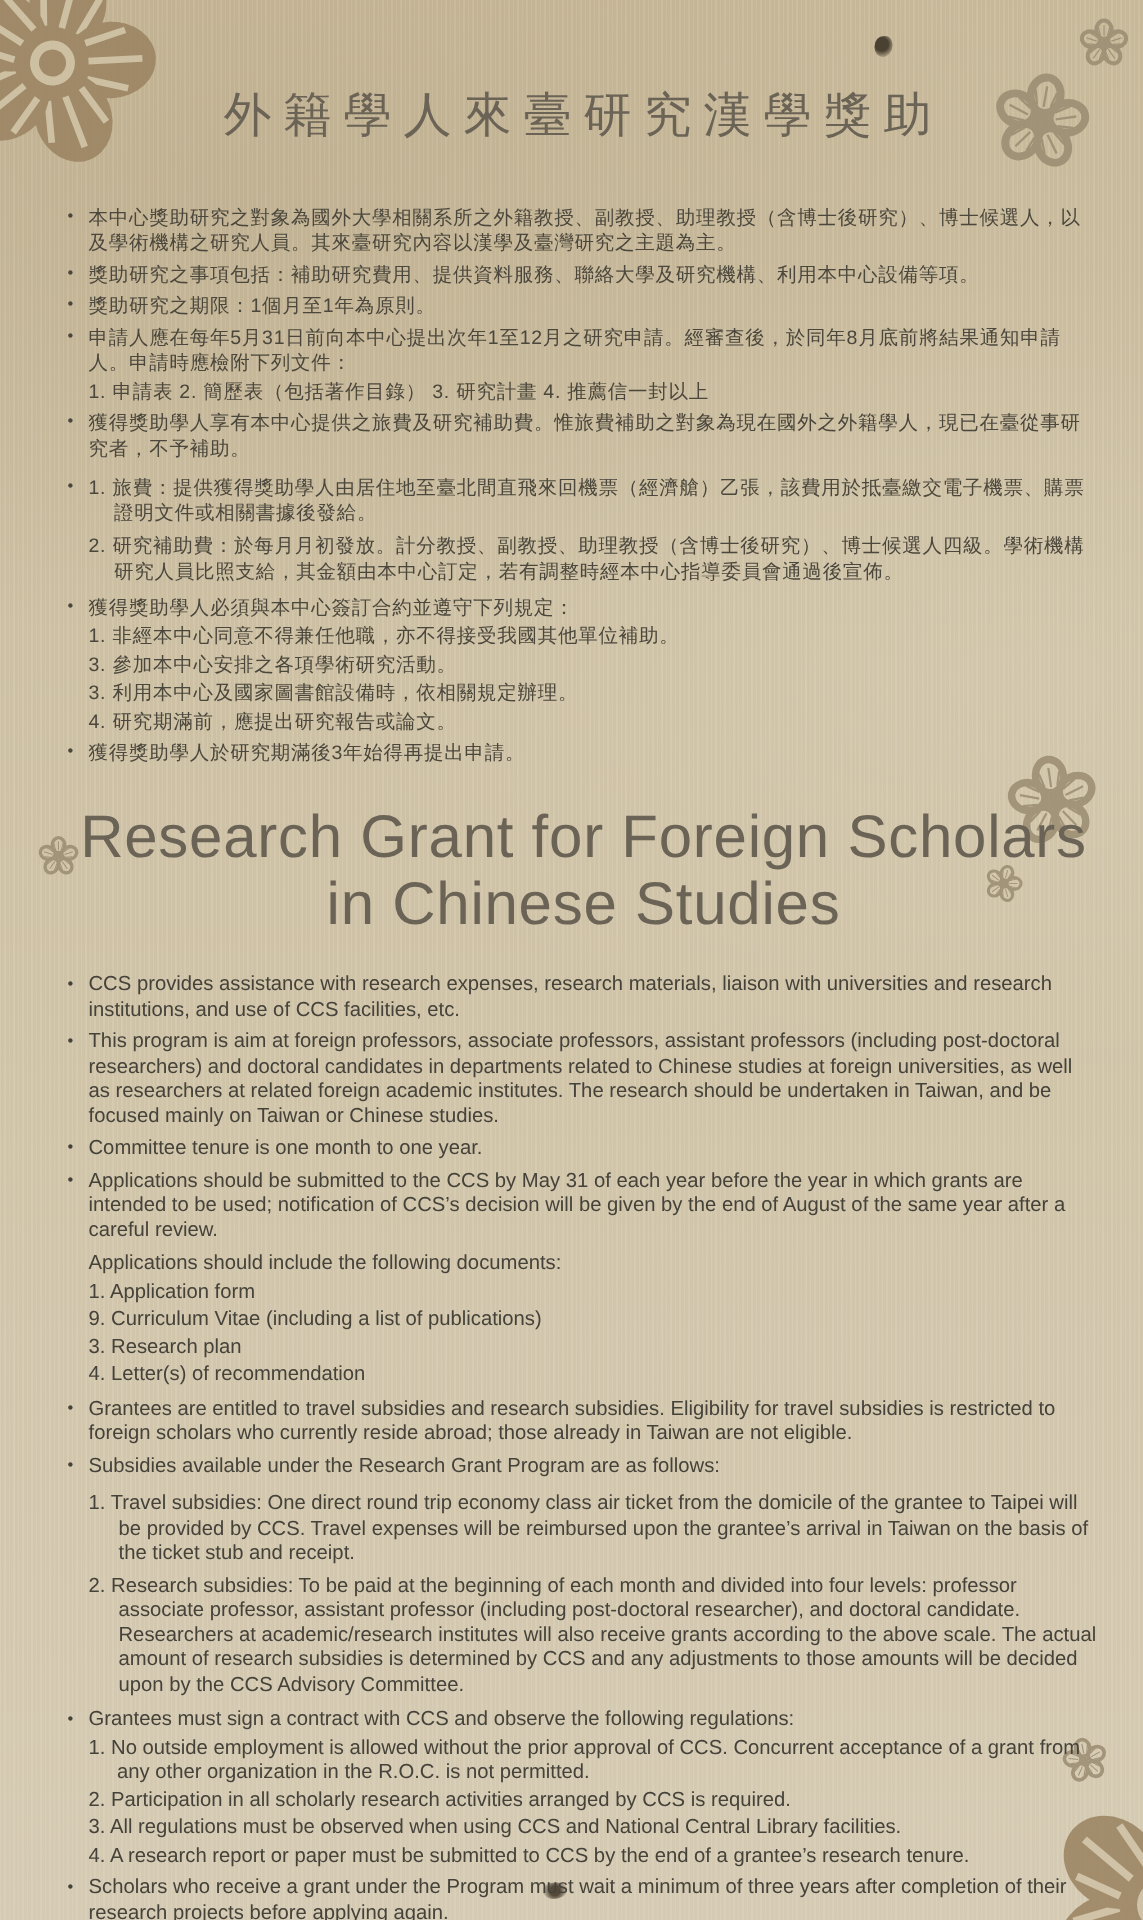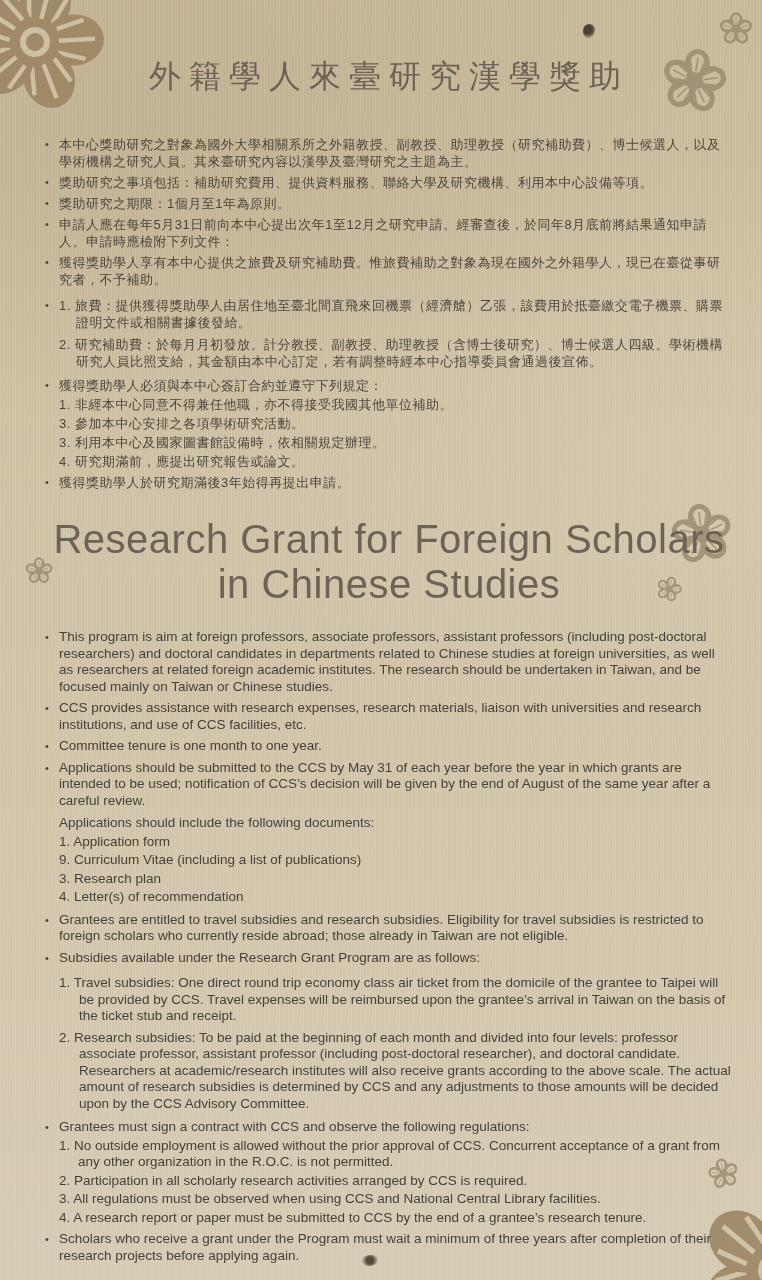--- a/index.html
+++ b/index.html
@@ -154,25 +154,26 @@
 
   <div class="stain s1"></div>
   <div class="stain s2"></div>
 
   <div class="content">
 
     <h1 class="zh-title">外籍學人來臺研究漢學獎助</h1>
 
     <div class="zh-section">
       <ul class="bullets">
-        <li>本中心獎助研究之對象為國外大學相關系所之外籍教授、副教授、助理教授（研究補助費）、博士候選人，以及學術機構之研究人員。其來臺研究內容以漢學及臺灣研究之主題為主。</li>
+        <li>本中心獎助研究之對象為國外大學相關系所之外籍教授、副教授、助理教授（含博士後研究）、博士候選人，以及學術機構之研究人員。其來臺研究內容以漢學及臺灣研究之主題為主。</li>
         <li>獎助研究之事項包括：補助研究費用、提供資料服務、聯絡大學及研究機構、利用本中心設備等項。</li>
         <li>獎助研究之期限：1個月至1年為原則。</li>
         <li>
           <div>申請人應在每年5月31日前向本中心提出次年1至12月之研究申請。經審查後，於同年8月底前將結果通知申請人。申請時應檢附下列文件：</div>
+          <div class="subline">1. 申請表  2. 簡歷表（包括著作目錄）  3. 研究計畫   4. 推薦信一封以上</div>
         </li>
         <li>獲得獎助學人享有本中心提供之旅費及研究補助費。惟旅費補助之對象為現在國外之外籍學人，現已在臺從事研究者，不予補助。</li>
         <li>
           <ul class="sublist spaced">
             <li>1. 旅費：提供獲得獎助學人由居住地至臺北間直飛來回機票（經濟艙）乙張，該費用於抵臺繳交電子機票、購票證明文件或相關書據後發給。</li>
             <li>2. 研究補助費：於每月月初發放。計分教授、副教授、助理教授（含博士後研究）、博士候選人四級。學術機構研究人員比照支給，其金額由本中心訂定，若有調整時經本中心指導委員會通過後宣佈。</li>
           </ul>
         </li>
         <li>
           <div>獲得獎助學人必須與本中心簽訂合約並遵守下列規定：</div>
@@ -187,22 +188,22 @@
       </ul>
     </div>
 
     <h2 class="en-title">
       <span>Research Grant for Foreign Scholars</span><br>
       <span>in Chinese Studies</span>
     </h2>
 
     <div class="en-section">
       <ul class="bullets">
+        <li>CCS provides assistance with research expenses, research materials, liaison with universities and research institutions, and use of CCS facilities, etc.</li>
         <li>This program is aim at foreign professors, associate professors, assistant professors (including post-doctoral researchers) and doctoral candidates in departments related to Chinese studies at foreign universities, as well as researchers at related foreign academic institutes. The research should be undertaken in Taiwan, and be focused mainly on Taiwan or Chinese studies.</li>
-        <li>CCS provides assistance with research expenses, research materials, liaison with universities and research institutions, and use of CCS facilities, etc.</li>
         <li>Committee tenure is one month to one year.</li>
         <li>
           <div>Applications should be submitted to the CCS by May 31 of each year before the year in which grants are intended to be used; notification of CCS’s decision will be given by the end of August of the same year after a careful review.</div>
           <div class="docs-block">
             <div>Applications should include the following documents:</div>
             <ul class="sublist">
               <li>1. Application form</li>
               <li>9. Curriculum Vitae (including a list of publications)</li>
               <li>3. Research plan</li>
               <li>4. Letter(s) of recommendation</li>

